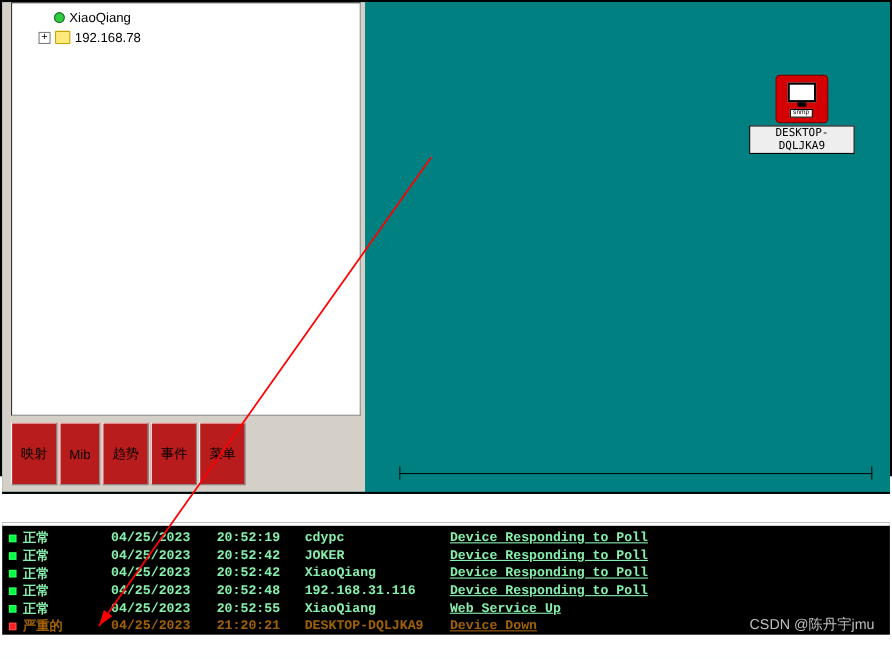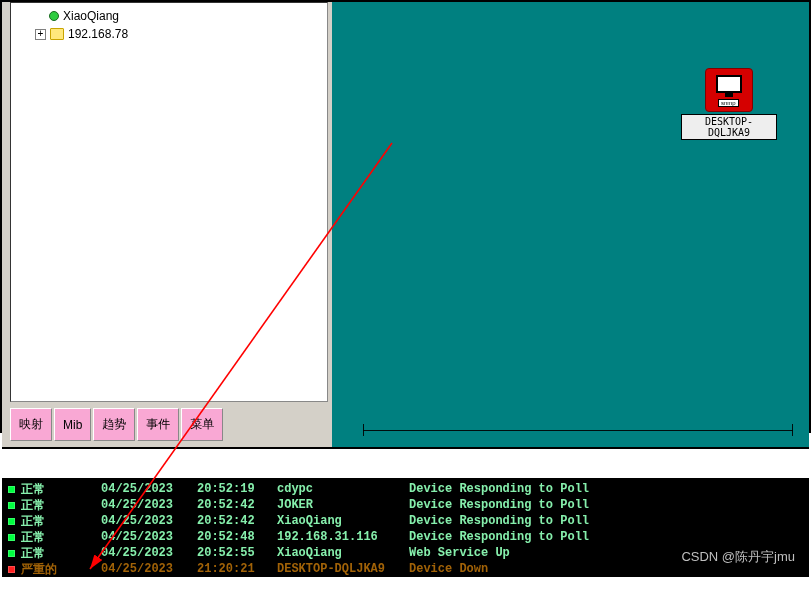--- a/index.html
+++ b/index.html
@@ -9,45 +9,45 @@
   .tree-panel { width: 330px; height: 100%; background: #d4d0c8; display: flex; flex-direction: column; }
   .tree-box { flex: 1 1 auto; margin: 0 4px 4px 8px; background: #fff; border: 1px inset #888; padding: 4px 6px; overflow: auto; }
   .tree-row { display: flex; align-items: center; height: 18px; gap: 4px; white-space: nowrap; }
   .indent-1 { padding-left: 32px; }
   .indent-2 { padding-left: 18px; }
   .expander { width: 11px; height: 11px; border: 1px solid #808080; display: inline-flex; align-items: center; justify-content: center; font-size: 10px; line-height: 1; color: #000; background: #fff; }
   .folder-closed { width: 14px; height: 12px; background: #ffe87c; border: 1px solid #c9a400; border-radius: 1px; display: inline-block; }
   .device-icon { width: 10px; height: 10px; background: #2ecc40; border-radius: 50%; display: inline-block; border: 1px solid #1a6b20; }
   .tree-label { font-size: 12px; }
   .tabs { display: flex; gap: 2px; padding: 2px 8px 6px 8px; }
-  .tab-btn { background: #f9a8d4; border: 1px solid #888; border-top-color: #fff; border-left-color: #fff; padding: 7px 8px; font-size: 12px; cursor: default; font-family: inherit; }
+  .tab-btn { background: #b91c1c; border: 1px solid #888; border-top-color: #fff; border-left-color: #fff; padding: 19px 8px; font-size: 12px; cursor: default; font-family: inherit; }
   .canvas { flex: 1 1 auto; position: relative; background: #008080; }
   .desktop-icon { position: absolute; top: 66px; right: 32px; width: 96px; text-align: center; }
   .desktop-icon .icon-box { width: 48px; height: 44px; margin: 0 auto 2px auto; background: #d50000; border: 1px solid #800000; border-radius: 4px; position: relative; }
   .desktop-icon .monitor { position: absolute; left: 10px; top: 6px; width: 26px; height: 18px; background: #fff; border: 2px solid #000; }
   .desktop-icon .stand { position: absolute; left: 19px; top: 24px; width: 8px; height: 4px; background: #000; }
   .desktop-icon .snmp  { position: absolute; left: 12px; bottom: 4px; font-size: 6px; background: #fff; padding: 0 2px; border: 1px solid #000; }
   .desktop-icon .icon-label { background: #eeeeee; border: 1px solid #000; display: inline-block; padding: 1px 4px; font-family: monospace; font-size: 10px; }
   svg.arrow { position: absolute; top: 0; left: 0; width: 100%; height: 100%; pointer-events: none; }
   .ruler { position: absolute; right: 16px; bottom: 16px; width: 430px; height: 1px; background: rgba(0,0,0,0.9); }
   .ruler:before, .ruler:after { content: ""; position: absolute; top: -6px; width: 1px; height: 12px; background: rgba(0,0,0,0.9); }
   .ruler:before { left: 0; } .ruler:after { right: 0; }
   .gap { flex: 0 0 26px; background: #fff; }
   .log { flex: 1 1 auto; background: #000; border-top: 3px solid #fff; padding-top: 3px; font-family: "Consolas","Courier New",monospace; font-size: 12px; font-weight: bold; position: relative; }
   .log-body { padding-left: 6px; }
   .log-line { display: flex; align-items: center; height: 16px; white-space: nowrap; }
   .dot { width: 7px; height: 7px; margin-right: 6px; border: 1px solid rgba(255,255,255,0.2); }
   .sev { width: 80px; }
   .date { width: 96px; }
   .time { width: 80px; }
   .host { width: 132px; }
-  .msg { flex: 1; }
+  .msg { flex: 1; text-decoration: underline; }
   .c-green .dot { background: #00ff40; } .c-green span { color: #86efac; }
   .c-red .dot { background: #ff2020; } .c-red span { color: #a16207; }
-  .watermark { position: absolute; right: 14px; bottom: 11px; color: #bfbfbf; font-family: "Microsoft YaHei", sans-serif; font-size: 13px; font-weight: normal; pointer-events: none; }
+  .watermark { position: absolute; right: 14px; bottom: 0; color: #bfbfbf; font-family: "Microsoft YaHei", sans-serif; font-size: 13px; font-weight: normal; pointer-events: none; }
 </style>
 </head>
 <body>
 
 <div class="root">
 
   <div class="upper">
 
     <div class="tree-panel">
       <div class="tree-box">

